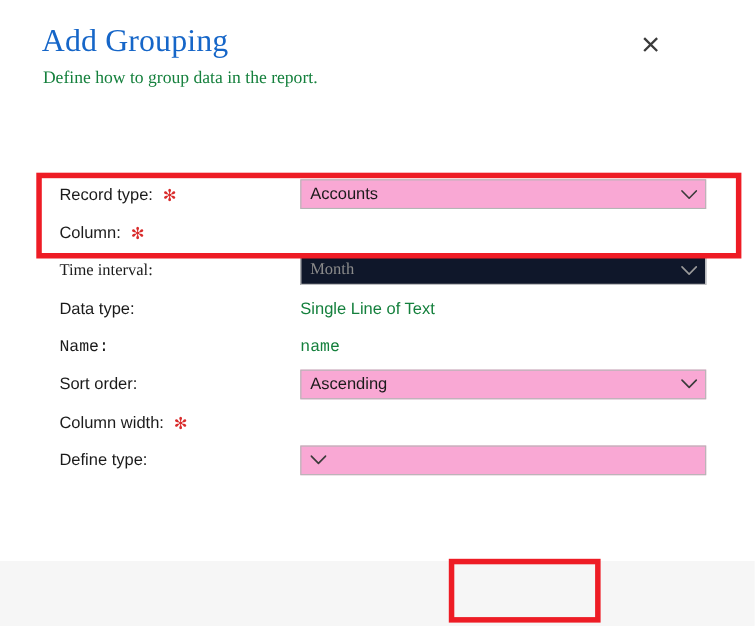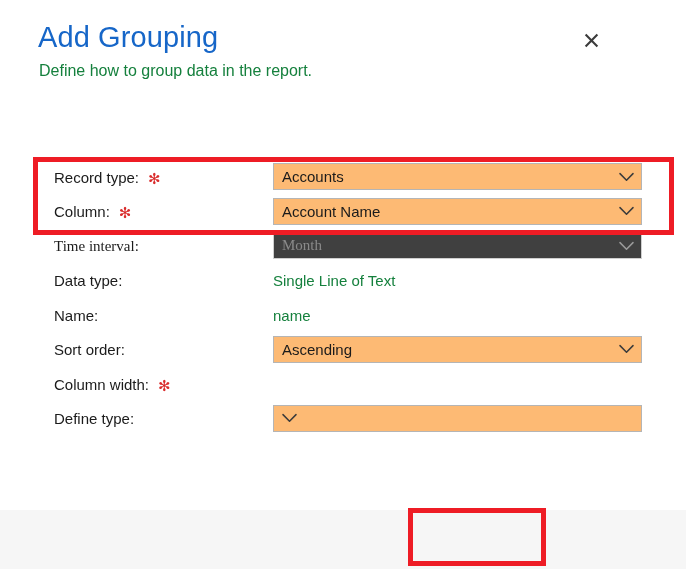--- a/index.html
+++ b/index.html
@@ -24,20 +24,21 @@
     height: 569px;
     background: #ffffff;
   }
 
   
   .header {
     position: absolute;
     left: 0; top: 0;
     width: 628px;
     height: 110px;
+    font-family: Liberation Serif, serif;
   }
   .dlg-title {
     position: absolute;
     left: 38px;
     top: 18px;
     font-size: 29px;
     line-height: 38px;
     color: #1666c8;
     font-weight: 400;
     letter-spacing: 0.1px;
@@ -100,21 +101,21 @@
   }
 
   
   .ddl {
     position: absolute;
     left: 273px;
     top: 3px;
     width: 369px;
     height: 27px;
     border: 1px solid #b5b5b5;
-    background: #fdba74;
+    background: #f9a8d4;
     display: flex;
     align-items: center;
     cursor: pointer;
   }
   .ddl .val {
     font-size: 15px;
     color: #1b1b1b;
     padding-left: 8px;
     white-space: nowrap;
     overflow: hidden;
@@ -123,21 +124,21 @@
   .ddl .chev {
     width: 30px;
     display: flex;
     align-items: center;
     justify-content: center;
     color: #3b3b3b;
   }
   .ddl .chev svg { display: block; }
 
   .ddl.disabled {
-    background: #404040;
+    background: #0f172a;
     border-color: #cfcfcf;
     cursor: default;
   }
   .ddl.disabled .val { color: #8a8a8a; }
   .ddl.disabled .chev { color: #9a9a9a; }
 
   
   .static-val {
     position: absolute;
     left: 273px;
@@ -209,49 +210,41 @@
               <path d="M1 1.6 L7.5 8.2 L14 1.6" stroke="currentColor" stroke-width="1.5" fill="none" stroke-linecap="round" stroke-linejoin="round"></path>
             </svg>
           </div>
         </div>
       </div>
       <div class="row" style="top: 34.5px;">
         <div class="row-label">
           <span>Column:</span>
           <span class="req">✻</span>
         </div>
-        <div class="ddl">
-          <div class="val">Account Name</div>
-          <div class="chev">
-            <svg width="15" height="10" viewBox="0 0 15 10">
-              <path d="M1 1.6 L7.5 8.2 L14 1.6" stroke="currentColor" stroke-width="1.5" fill="none" stroke-linecap="round" stroke-linejoin="round"></path>
-            </svg>
-          </div>
-        </div>
       </div>
       <div class="row" style="top: 69px; font-family: Liberation Serif, serif;">
         <div class="row-label">
           <span>Time interval:</span>
         </div>
         <div class="ddl disabled">
           <div class="val">Month</div>
           <div class="chev">
             <svg width="15" height="10" viewBox="0 0 15 10">
               <path d="M1 1.6 L7.5 8.2 L14 1.6" stroke="currentColor" stroke-width="1.5" fill="none" stroke-linecap="round" stroke-linejoin="round"></path>
             </svg>
           </div>
         </div>
       </div>
       <div class="row" style="top: 103.5px; text-align: right;">
         <div class="row-label">
           <span>Data type:</span>
         </div>
         <div class="static-val">Single Line of Text</div>
       </div>
-      <div class="row" style="top: 138px;">
+      <div class="row" style="top: 138px; font-family: Liberation Mono, monospace;">
         <div class="row-label">
           <span>Name:</span>
         </div>
         <div class="static-val">name</div>
       </div>
       <div class="row" style="top: 172.5px;">
         <div class="row-label">
           <span>Sort order:</span>
         </div>
         <div class="ddl">

